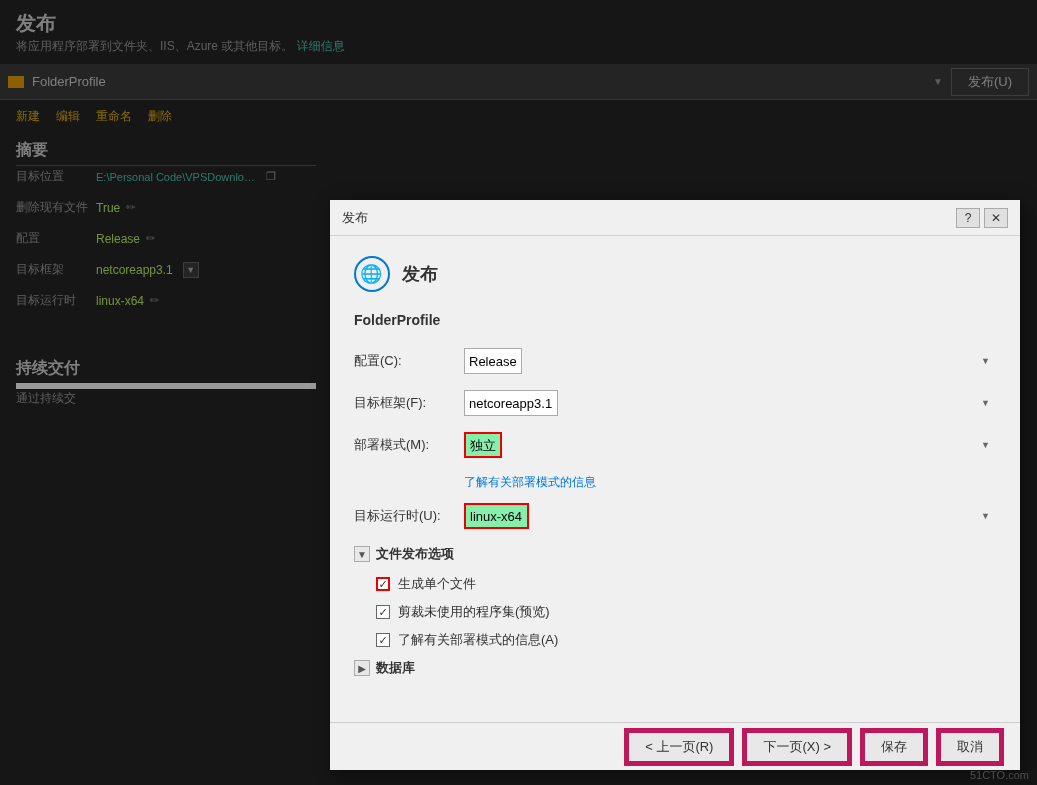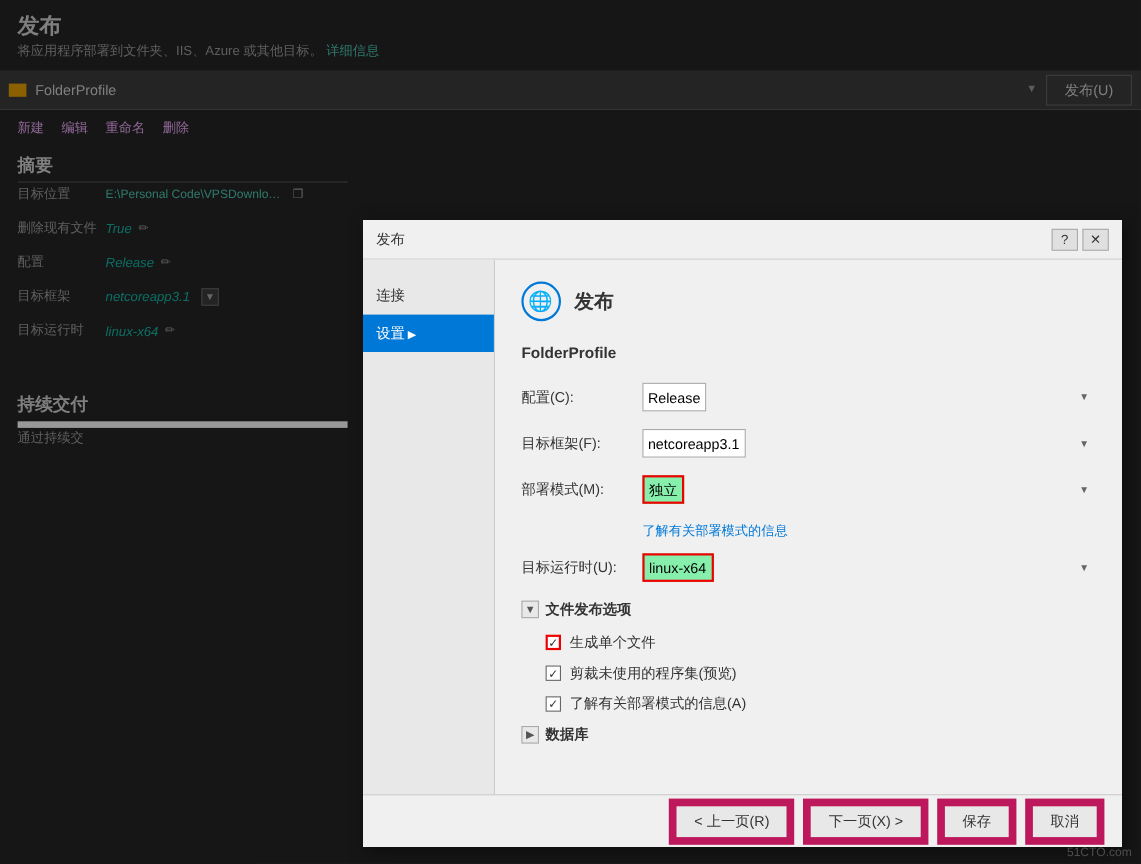--- a/index.html
+++ b/index.html
@@ -44,21 +44,21 @@
       padding: 4px 16px; cursor: pointer; font-size: 13px;
       font-family: 'Microsoft YaHei', sans-serif;
     }
 
     
     .action-links {
       position: absolute; top: 108px; left: 16px;
       display: flex; gap: 16px;
     }
     .action-link {
-      color: #f0abfc; cursor: pointer; font-size: 12px; text-decoration: none;
+      color: #eab308; cursor: pointer; font-size: 12px; text-decoration: none;
     }
 
     
     .summary-title {
       position: absolute; top: 140px; left: 16px;
       font-size: 16px; font-weight: bold; color: #d4d4d4;
       border-bottom: 1px solid #555; padding-bottom: 4px; width: 300px;
     }
 
     
@@ -68,21 +68,21 @@
     .summary-row {
       display: flex; align-items: center; margin-bottom: 14px;
     }
     .summary-label {
       width: 80px; color: #9d9d9d; font-size: 12px; flex-shrink: 0;
     }
     .summary-value {
       color: #4ec9b0; font-size: 12px; margin-right: 6px;
     }
     .summary-value-white {
-      color: #14b8a6; font-size: 12px; margin-right: 6px; font-style: italic;
+      color: #bef264; font-size: 12px; margin-right: 6px;
     }
     .edit-icon {
       color: #9d9d9d; font-size: 11px; cursor: pointer;
     }
     .copy-icon {
       color: #9d9d9d; font-size: 11px; cursor: pointer; margin-left: 4px;
     }
     .edit-box {
       width: 16px; height: 16px; border: 1px solid #666; background: #3c3c3c;
       display: inline-flex; align-items: center; justify-content: center;
@@ -229,21 +229,21 @@
     }
 
     
     .dialog-footer {
       height: 48px; background: #f0f0f0; border-top: 1px solid #ccc;
       display: flex; align-items: center; justify-content: flex-end;
       padding: 0 16px; gap: 8px;
     }
     .footer-btn {
       padding: 5px 16px; font-size: 13px; font-family: 'Microsoft YaHei', sans-serif;
-      border: 7px solid #be185d; background: #e8e8e8; cursor: pointer; color: #333;
+      border: 5px solid #be185d; background: #e8e8e8; cursor: pointer; color: #333;
     }
     .footer-btn.primary {
       background: #e8e8e8;
     }
 
     
     .watermark {
       position: absolute; bottom: 4px; right: 8px;
       font-size: 11px; color: #666; opacity: 0.7;
     }
@@ -321,24 +321,20 @@
   <div class="dialog-titlebar">
     <span class="dialog-title-text">发布</span>
     <div class="dialog-controls">
       <div class="dialog-ctrl-btn">?</div>
       <div class="dialog-ctrl-btn">✕</div>
     </div>
   </div>
 
   <div class="dialog-body">
 
-    <div class="dialog-nav">
-      <div class="nav-item">连接</div>
-      <div class="nav-item active">设置</div>
-    </div>
 
     <div class="dialog-content">
 
       <div style="display:flex; align-items:center; margin-bottom:20px;">
         <div style="width:36px;height:36px;border-radius:50%;border:2px solid #0078d7;display:flex;align-items:center;justify-content:center;font-size:18px;color:#0078d7;margin-right:12px;">🌐</div>
         <span style="font-size:18px;font-weight:bold;color:#333;">发布</span>
       </div>
 
       <div class="dialog-profile-header">FolderProfile</div>
 

